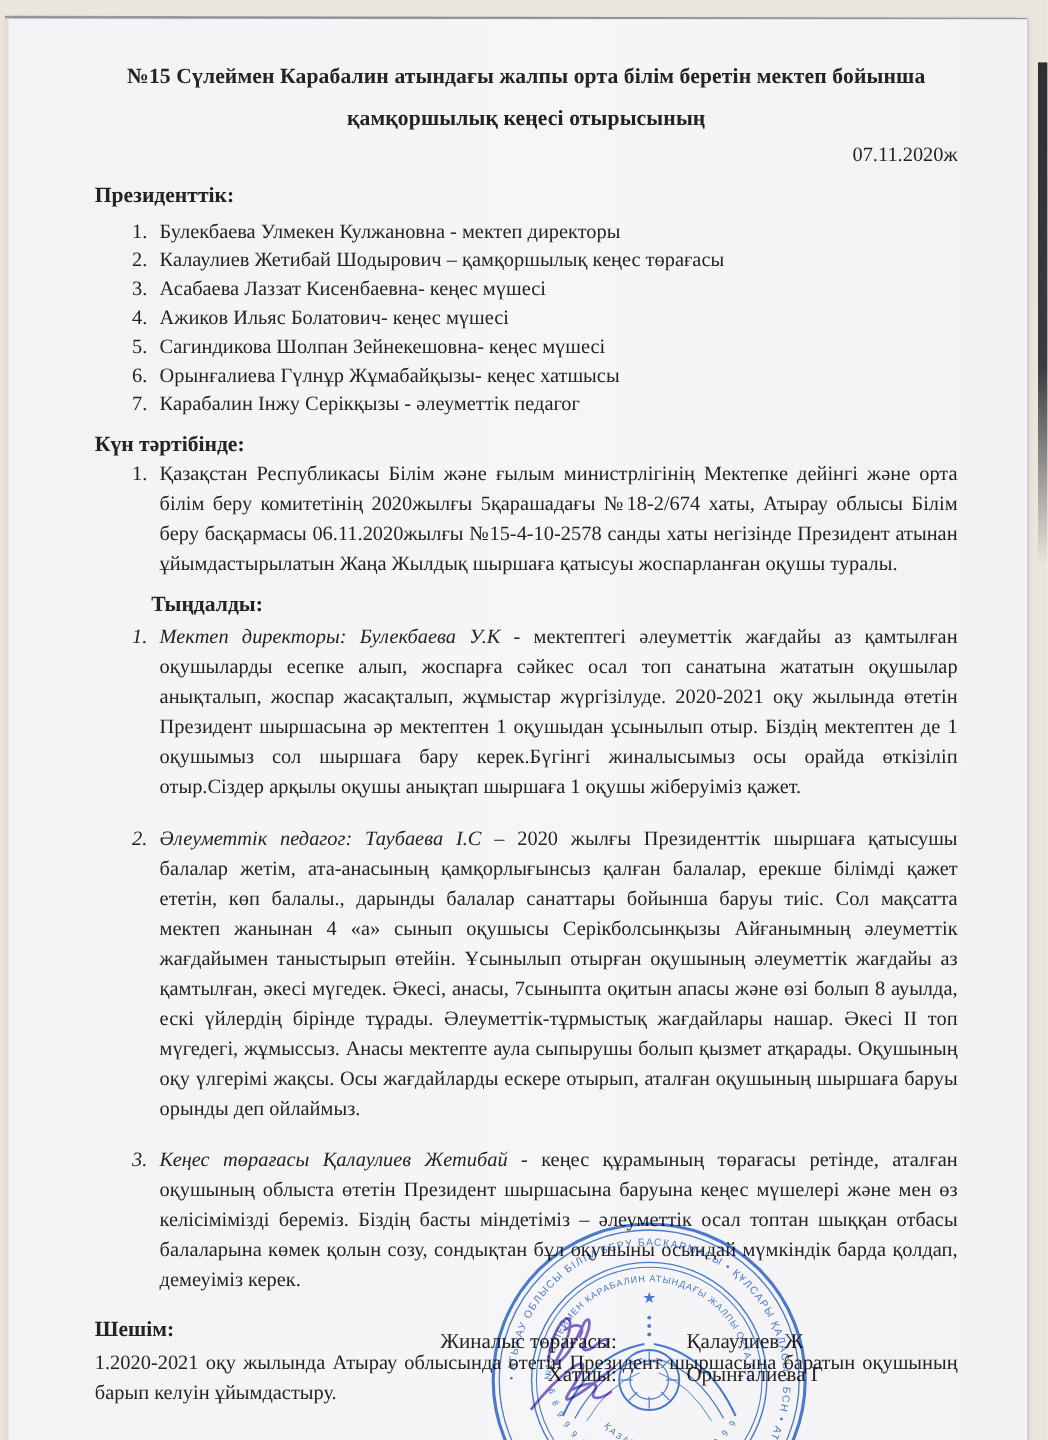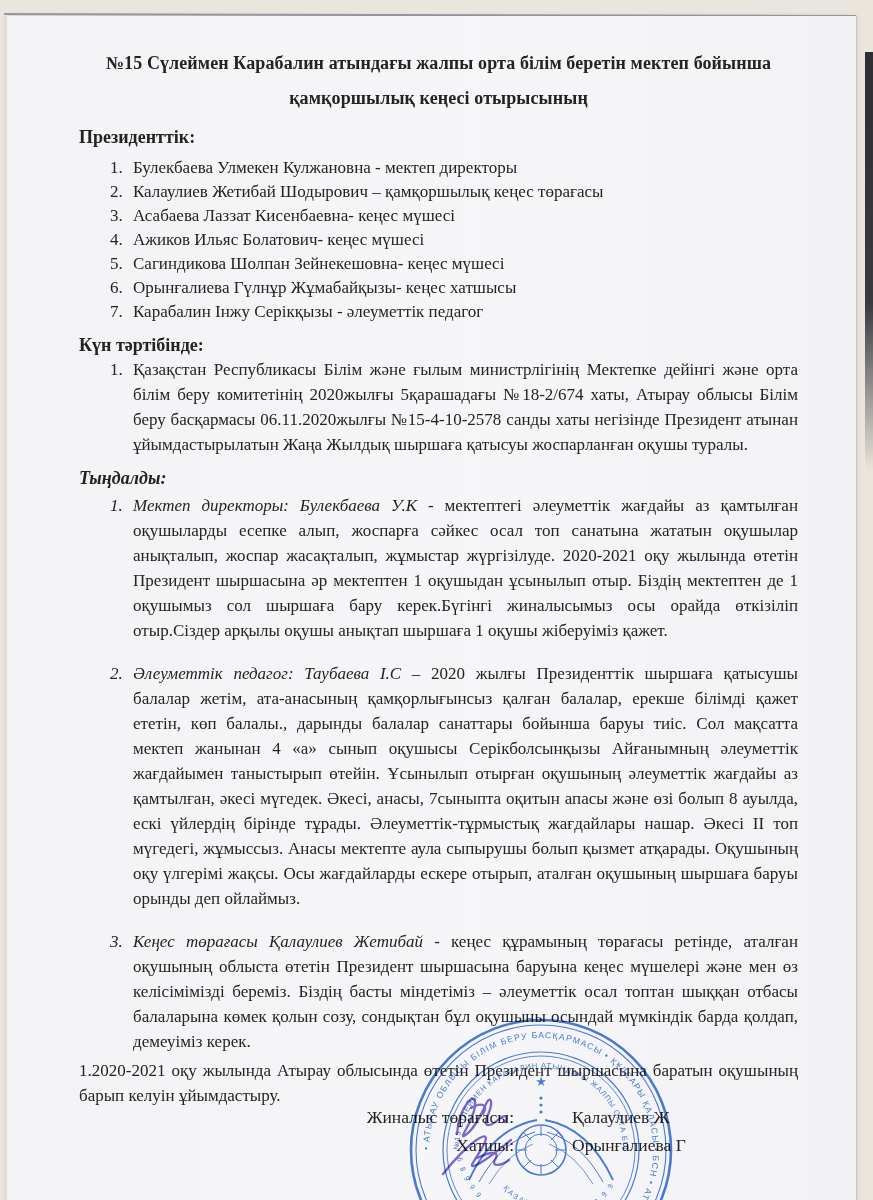--- a/index.html
+++ b/index.html
@@ -20,21 +20,21 @@
     background:linear-gradient(90deg,#f3f3f6 0%,#f6f6f8 55%,#f2f2f5 100%);
     border-right:1px solid #c6c6cd;border-left:1px solid #dcdce2;
     box-shadow:0 0 5px rgba(0,0,0,.12);
     overflow:hidden;color:#232323;
   }
   .content{padding:30px 58px 0 72px;font-size:17px;line-height:25px;}
   .doc-title{font-weight:bold;text-align:center;font-size:18px;line-height:35px;letter-spacing:.1px;}
   .protocol-no{font-weight:bold;text-align:center;font-size:18px;line-height:24px;margin-top:5px;white-space:pre-wrap;}
   .doc-date{text-align:right;line-height:24px;margin-top:1px;}
   .sec-head{font-weight:bold;font-size:18px;line-height:24px;margin-top:9px;}
-  .sec-head.italic{font-style:italic;}
+  .sec-head.italic{margin-left:47px;}
   ol{margin:0;padding:0 0 0 48px;}
   .plist{margin-top:7px;}
   .plist li{line-height:24px;padding-left:6px;}
   .jlist li{text-align:justify;padding-left:6px;}
   .jlist.italic-marker li::marker{font-style:italic;}
   .jlist li + li{margin-top:18px;}
   .agenda{margin-top:0;}
   .heard{margin-top:3px;}
   .lead-italic{font-style:italic;}
   .decision-p{margin:4px 0 0 0;text-align:justify;}
@@ -57,20 +57,21 @@
 
   <div class="page">
     <div class="content">
 
       <div class="doc-title">
         <div>№15 Сүлеймен Карабалин атындағы жалпы орта білім беретін мектеп бойынша</div>
         <div>қамқоршылық кеңесі отырысының</div>
       </div>
 
 
+      <div class="doc-date">07.11.2020ж</div>
 
       <div class="sec-head">Президенттік:</div>
       <ol class="plist">
         <li>Булекбаева Улмекен Кулжановна - мектеп  директоры</li>
         <li>Калаулиев Жетибай Шодырович – қамқоршылық кеңес төрағасы</li>
         <li>Асабаева Лаззат Кисенбаевна- кеңес мүшесі</li>
         <li>Ажиков Ильяс Болатович- кеңес мүшесі</li>
         <li>Сагиндикова Шолпан Зейнекешовна- кеңес мүшесі</li>
         <li>Орынғалиева Гүлнұр Жұмабайқызы- кеңес хатшысы</li>
         <li>Карабалин Інжу Серікқызы - әлеуметтік педагог</li>
@@ -81,20 +82,21 @@
         <li>Қазақстан Республикасы Білім және ғылым министрлігінің Мектепке дейінгі және орта білім беру комитетінің 2020жылғы 5қарашадағы №18-2/674 хаты, Атырау облысы Білім беру басқармасы 06.11.2020жылғы №15-4-10-2578 санды хаты негізінде Президент атынан ұйымдастырылатын Жаңа Жылдық шыршаға қатысуы жоспарланған оқушы туралы.</li>
       </ol>
 
       <div class="sec-head italic">Тыңдалды:</div>
       <ol class="jlist heard italic-marker">
         <li><span class="lead-italic">Мектеп директоры: Булекбаева У.К</span><span> -  мектептегі әлеуметтік жағдайы аз қамтылған оқушыларды есепке алып, жоспарға сәйкес осал топ санатына жататын оқушылар анықталып, жоспар жасақталып, жұмыстар жүргізілуде. 2020-2021 оқу жылында өтетін Президент шыршасына әр мектептен 1 оқушыдан ұсынылып отыр. Біздің мектептен де 1 оқушымыз сол шыршаға бару керек.Бүгінгі жиналысымыз осы орайда өткізіліп отыр.Сіздер арқылы оқушы анықтап шыршаға 1 оқушы жіберуіміз  қажет.</span></li>
         <li><span class="lead-italic">Әлеуметтік педагог: Таубаева І.С</span><span> –  2020 жылғы Президенттік шыршаға қатысушы балалар жетім, ата-анасының қамқорлығынсыз қалған балалар, ерекше білімді қажет ететін, көп балалы., дарынды балалар санаттары бойынша баруы тиіс. Сол мақсатта мектеп жанынан 4 «а» сынып оқушысы Серікболсынқызы Айғанымның әлеуметтік жағдайымен таныстырып өтейін. Ұсынылып отырған оқушының әлеуметтік жағдайы аз қамтылған, әкесі мүгедек. Әкесі, анасы, 7сыныпта оқитын апасы және өзі болып 8 ауылда, ескі үйлердің бірінде тұрады.  Әлеуметтік-тұрмыстық жағдайлары нашар. Әкесі II топ мүгедегі, жұмыссыз. Анасы мектепте аула сыпырушы болып қызмет атқарады. Оқушының оқу үлгерімі жақсы. Осы жағдайларды ескере отырып, аталған оқушының шыршаға баруы орынды деп ойлаймыз.</span></li>
         <li><span class="lead-italic">Кеңес төрағасы Қалаулиев Жетибай</span><span> -  кеңес құрамының төрағасы ретінде, аталған оқушының облыста өтетін Президент шыршасына баруына кеңес мүшелері және мен өз келісімімізді береміз. Біздің басты міндетіміз – әлеуметтік осал топтан шыққан отбасы балаларына көмек қолын созу, сондықтан бұл оқушыны осындай мүмкіндік барда қолдап, демеуіміз керек.</span></li>
       </ol>
 
+      <div class="sec-head" style="margin-top:16px">Шешім:</div>
       <p class="decision-p">1.2020-2021 оқу жылында Атырау облысында өтетін Президент шыршасына баратын оқушының  барып келуін ұйымдастыру.</p>
     </div>
 
     <div class="sign-block">
       <div class="sign-row">
         <span class="sign-label">Жиналыс төрағасы:</span>
         <span class="sign-name">Қалаулиев Ж</span>
       </div>
       <div class="sign-row">
         <span class="sign-label">Хатшы:</span>

